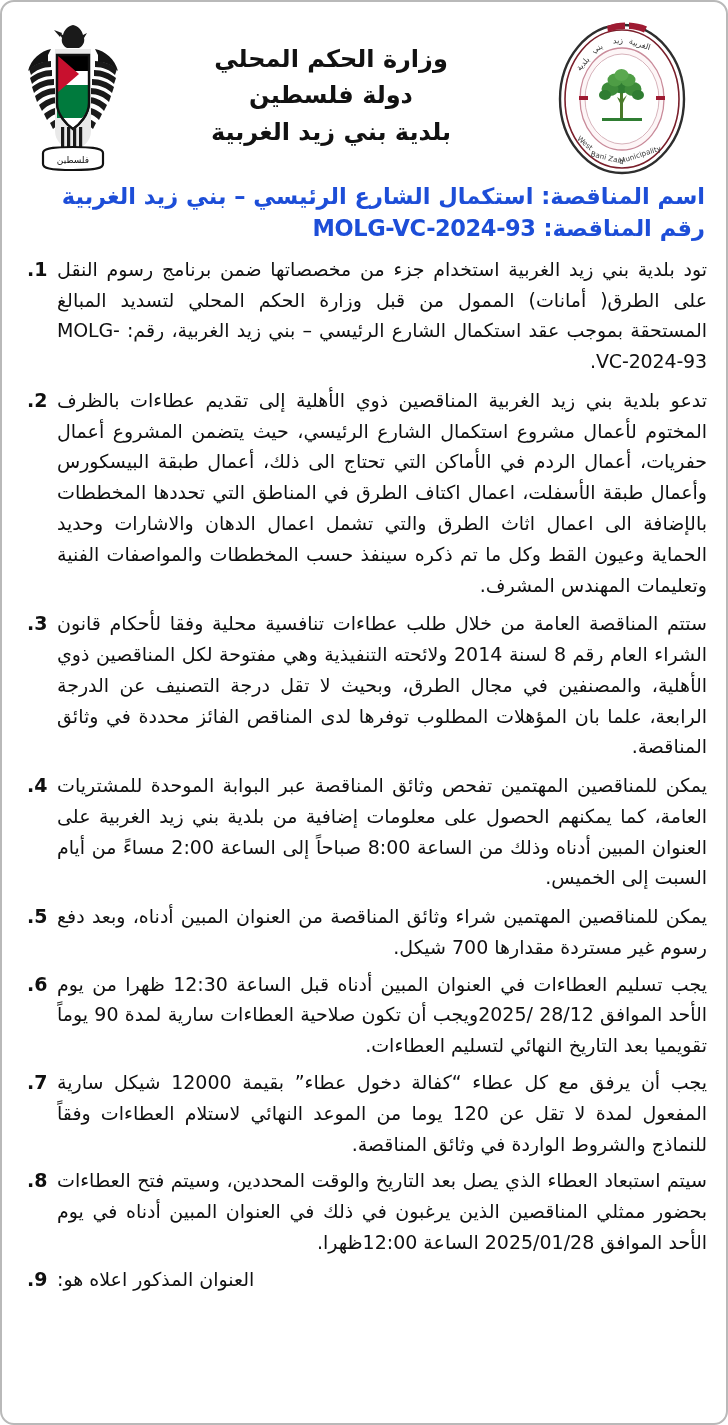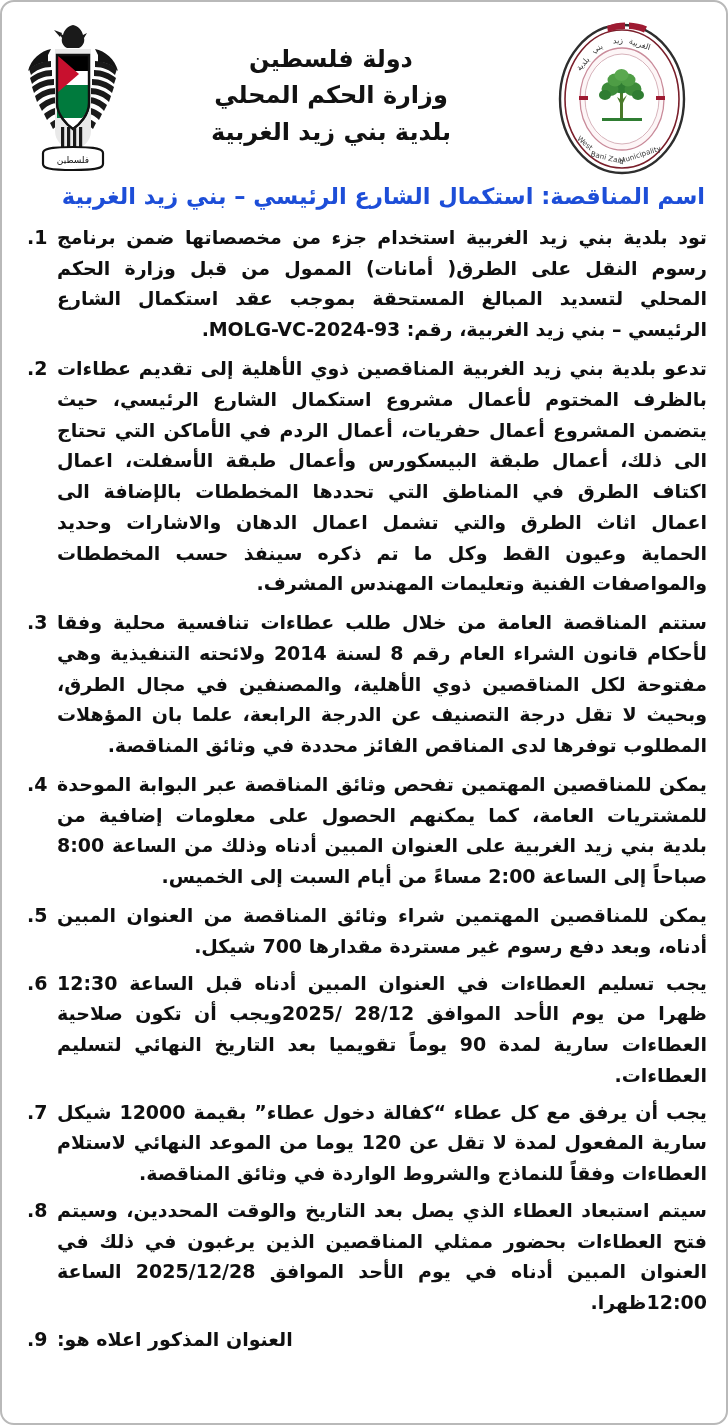--- a/index.html
+++ b/index.html
@@ -107,21 +107,21 @@
     font-size: 19px;
     font-weight: bold;
     color: #101010;
     line-height: 1.62;
     direction: ltr;
     box-sizing: border-box;
   }
   .clause-body {
     flex: 1 1 auto;
     font-size: 19px;
-    font-weight: bold;
+    font-weight: normal;
     color: #101010;
     line-height: 1.62;
     text-align: justify;
     text-justify: inter-word;
     letter-spacing: -0.15px;
   }
   .clause-body.last-center { text-align: left; }
 
   .clause.tight { margin-bottom: 6px; }
 
@@ -189,22 +189,22 @@
             <rect x="52" y="108" width="3.2" height="26"></rect>
             <rect x="58" y="108" width="3.2" height="24"></rect>
           </g>
 
           <path d="M22 134 C22 130 28 128 52 128 C76 128 82 130 82 134 L82 145 C82 149 76 151 52 151 C28 151 22 149 22 145 Z" fill="#ffffff" stroke="#111" stroke-width="2.2"></path>
           <text x="52" y="144" text-anchor="middle" font-size="9" font-family="DejaVu Sans, sans-serif" fill="#111">فلسطين</text>
         </svg>
       </div>
 
       <div class="header-titles">
+        <div class="hline">وزارة الحكم المحلي</div>
         <div class="hline">دولة فلسطين</div>
-        <div class="hline">وزارة الحكم المحلي</div>
         <div class="hline">بلدية بني زيد الغربية</div>
       </div>
 
       <div class="logo-slot">
         <svg class="logo-seal" viewBox="0 0 170 160">
           <ellipse cx="85" cy="80" rx="62" ry="74" fill="#ffffff" stroke="#2e2e2e" stroke-width="2.4"></ellipse>
           <ellipse cx="85" cy="80" rx="57" ry="69" fill="#ffffff" stroke="#7a1f2b" stroke-width="1.6"></ellipse>
           <ellipse cx="85" cy="80" rx="42" ry="51" fill="#fdf6f7" stroke="#c98b9a" stroke-width="1.3"></ellipse>
           <ellipse cx="85" cy="80" rx="37" ry="45" fill="#ffffff" stroke="#d7b3bb" stroke-width="1"></ellipse>
 
@@ -238,20 +238,21 @@
             <ellipse cx="68" cy="76" rx="6" ry="5" fill="#2f7d32"></ellipse>
             <ellipse cx="101" cy="76" rx="6" ry="5" fill="#2f7d32"></ellipse>
             <rect x="65" y="99" width="40" height="3" fill="#2f7d32"></rect>
           </g>
         </svg>
       </div>
     </div>
 
     <div class="tender-meta">
       <div class="mline">اسم المناقصة: استكمال الشارع الرئيسي – بني زيد الغربية</div>
+      <div class="mline num">رقم المناقصة: MOLG-VC-2024-93</div>
     </div>
 
     <div class="clauses">
 
       <div class="clause">
         <div class="clause-body">تود بلدية بني زيد الغربية استخدام جزء من مخصصاتها ضمن  برنامج رسوم النقل على الطرق( أمانات) الممول من قبل وزارة الحكم المحلي لتسديد المبالغ المستحقة بموجب عقد استكمال الشارع الرئيسي – بني زيد الغربية، رقم: MOLG-VC-2024-93.</div>
         <div class="clause-num">.1</div>
       </div>
 
       <div class="clause">
@@ -278,21 +279,21 @@
         <div class="clause-body">يجب تسليم العطاءات في العنوان المبين أدناه قبل الساعة 12:30 ظهرا من يوم الأحد الموافق 28/12 /2025ويجب أن تكون صلاحية العطاءات سارية لمدة 90 يوماً تقويميا بعد التاريخ النهائي لتسليم العطاءات.</div>
         <div class="clause-num">.6</div>
       </div>
 
       <div class="clause tight">
         <div class="clause-body">يجب أن يرفق مع كل عطاء “كفالة دخول عطاء” بقيمة 12000 شيكل سارية المفعول لمدة لا تقل عن  120 يوما من الموعد النهائي لاستلام العطاءات وفقاً للنماذج والشروط الواردة في وثائق المناقصة.</div>
         <div class="clause-num">.7</div>
       </div>
 
       <div class="clause tight">
-        <div class="clause-body">سيتم استبعاد العطاء الذي يصل بعد التاريخ والوقت المحددين، وسيتم فتح العطاءات بحضور ممثلي المناقصين الذين يرغبون في ذلك في العنوان المبين أدناه في يوم الأحد الموافق 2025/12/28 الساعة 12:00ظهرا.</div>
+        <div class="clause-body">سيتم استبعاد العطاء الذي يصل بعد التاريخ والوقت المحددين، وسيتم فتح العطاءات بحضور ممثلي المناقصين الذين يرغبون في ذلك في العنوان المبين أدناه في يوم الأحد الموافق 2025/01/28 الساعة 12:00ظهرا.</div>
         <div class="clause-num">.8</div>
       </div>
 
       <div class="clause tight">
         <div class="clause-body last-center">العنوان المذكور اعلاه هو:</div>
         <div class="clause-num">.9</div>
       </div>
 
     </div>
 

